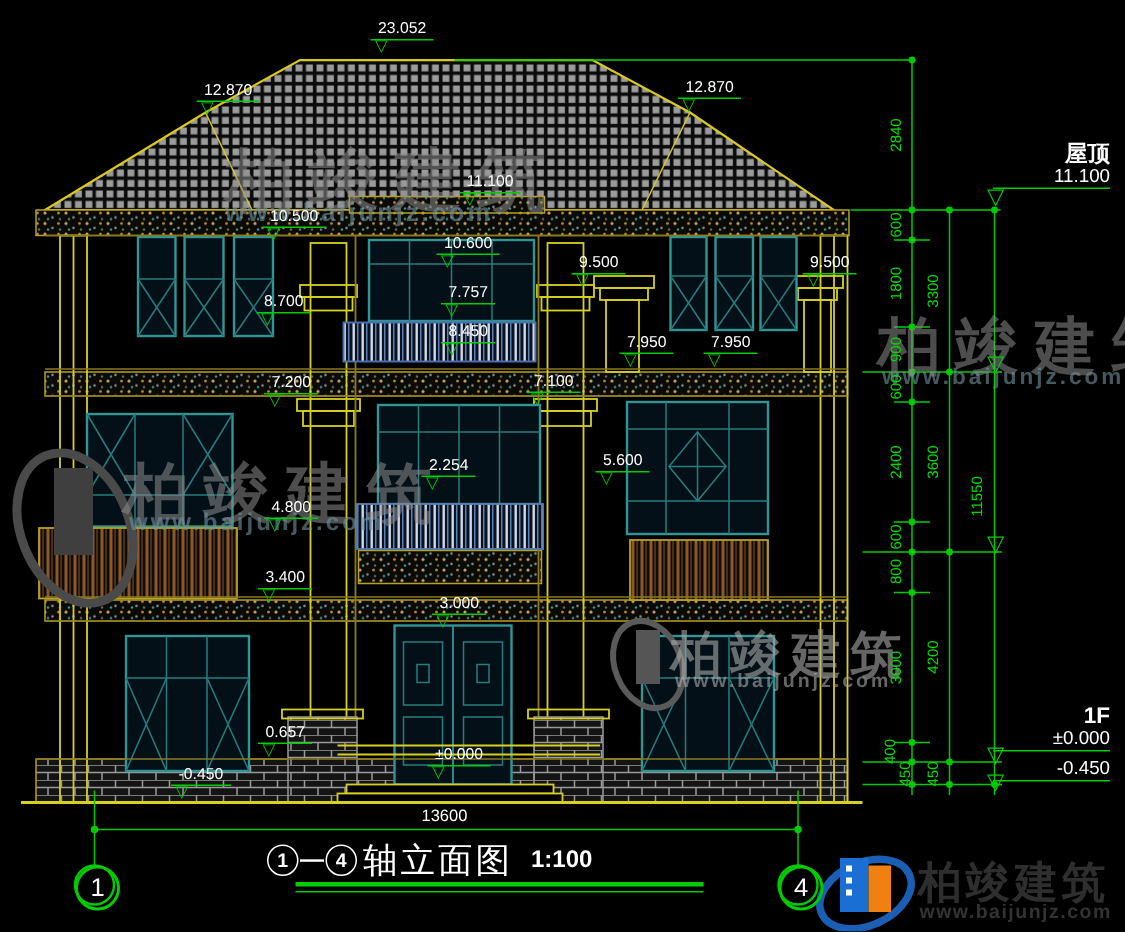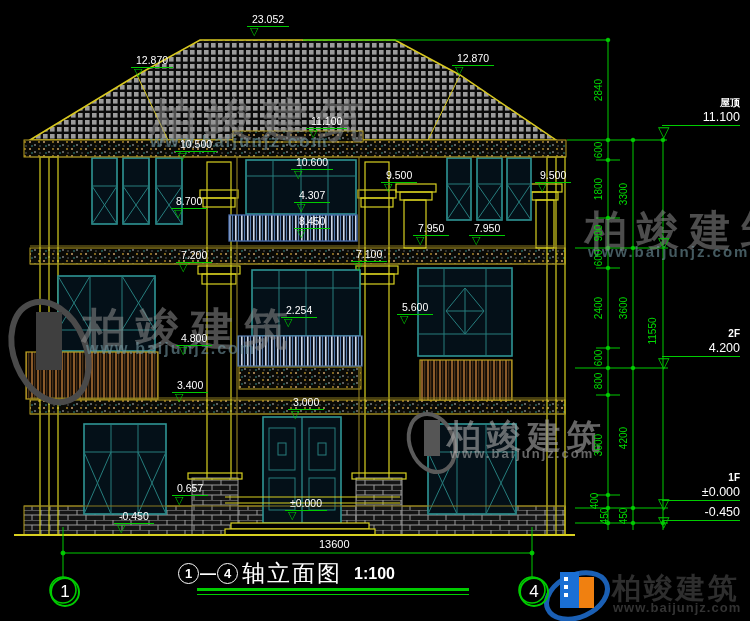--- a/index.html
+++ b/index.html
@@ -6,32 +6,32 @@
   #stage{position:relative;width:750px;height:621px;background:#000;overflow:hidden;
          font-family:"Liberation Sans",sans-serif;}
   #stage svg{position:absolute;left:0;top:0;}
   
   .em{position:absolute;display:flex;flex-direction:column;align-items:flex-start;z-index:30;}
   .em .ev{color:#fff;font-size:10.5px;line-height:11px;padding:0 5px 1px 5px;
           border-bottom:1px solid #00cc00;white-space:nowrap;}
   .em .tri{color:#00cc00;font-size:11px;line-height:8px;margin-left:3px;}
   
   .rlv{position:absolute;width:78px;text-align:right;z-index:30;}
-  .rlv .rl-name{color:#fff;font-size:10px;font-weight:bold;line-height:14px;}
+  .rlv .rl-name{color:#fff;font-size:15px;font-weight:bold;line-height:14px;}
   .rlv .rl-val{color:#fff;font-size:12.5px;line-height:14px;border-bottom:1px solid #00cc00;
                padding-bottom:1px;white-space:nowrap;}
   .rtri{position:absolute;color:#00cc00;font-size:15px;line-height:10px;z-index:29;}
   
   .vdim{position:absolute;color:#00dd00;font-size:10px;white-space:nowrap;
         transform:translate(-50%,-50%) rotate(-90deg);z-index:30;}
   .wm-ch{position:absolute;color:rgba(140,140,140,.55);font-weight:bold;letter-spacing:10px;
          white-space:nowrap;z-index:5;}
   .wm-url{position:absolute;color:rgba(110,145,155,.62);font-weight:bold;letter-spacing:2px;
           white-space:nowrap;z-index:5;}
-  .dimtxt{position:absolute;color:#fff;font-size:11px;z-index:30;margin-left:38px;}
+  .dimtxt{position:absolute;color:#fff;font-size:11px;z-index:30;}
   .bubble{position:absolute;width:26px;height:26px;border:2px solid #00cc00;border-radius:50%;
           color:#fff;font-size:17px;line-height:26px;text-align:center;z-index:30;}
   
   #title{position:absolute;left:178px;top:558px;display:flex;align-items:center;z-index:30;color:#fff;}
   #title .circ{display:inline-block;width:19px;height:19px;border:1.5px solid #fff;border-radius:50%;
                font-size:13px;line-height:19px;text-align:center;font-weight:bold;}
   #title .dash{font-size:16px;font-weight:bold;margin:0 1px;}
   #title .tmain{font-size:23px;font-weight:normal;letter-spacing:2px;margin-left:4px;}
   #title .tscale{font-size:16px;font-weight:bold;margin-left:12px;}
   .uline{position:absolute;background:#00cc00;z-index:30;}
@@ -344,21 +344,21 @@
     </div>
 <div class="em" style="left:381px;top:170px">
       <span class="ev">9.500</span>
       <span class="tri">▽</span>
     </div>
 <div class="em" style="left:535px;top:170px">
       <span class="ev">9.500</span>
       <span class="tri">▽</span>
     </div>
 <div class="em" style="left:294px;top:190px">
-      <span class="ev">4.307</span>
+      <span class="ev">7.757</span>
       <span class="tri">▽</span>
     </div>
 <div class="em" style="left:294px;top:216px">
       <span class="ev">8.450</span>
       <span class="tri">▽</span>
     </div>
 <div class="em" style="left:171px;top:196px">
       <span class="ev">8.700</span>
       <span class="tri">▽</span>
     </div>
@@ -410,24 +410,20 @@
       <span class="ev">-0.450</span>
       <span class="tri">▽</span>
     </div>
 
 <div class="rlv" style="left:662px;top:96px">
   <div class="rl-name">屋顶</div>
   <div class="rl-val">11.100</div>
 </div>
 <span class="rtri" style="left:658px;top:127px">▽</span>
 <span class="rtri" style="left:658px;top:238px">▽</span>
-<div class="rlv" style="left:662px;top:327px">
-  <div class="rl-name">2F</div>
-  <div class="rl-val">4.200</div>
-</div>
 <span class="rtri" style="left:658px;top:358px">▽</span>
 <div class="rlv" style="left:662px;top:471px">
   <div class="rl-name">1F</div>
   <div class="rl-val">±0.000</div>
 </div>
 <span class="rtri" style="left:658px;top:499px">▽</span>
 <div class="rlv" style="left:662px;top:505px">
   <div class="rl-val">-0.450</div>
 </div>
 <span class="rtri" style="left:658px;top:517px">▽</span>

